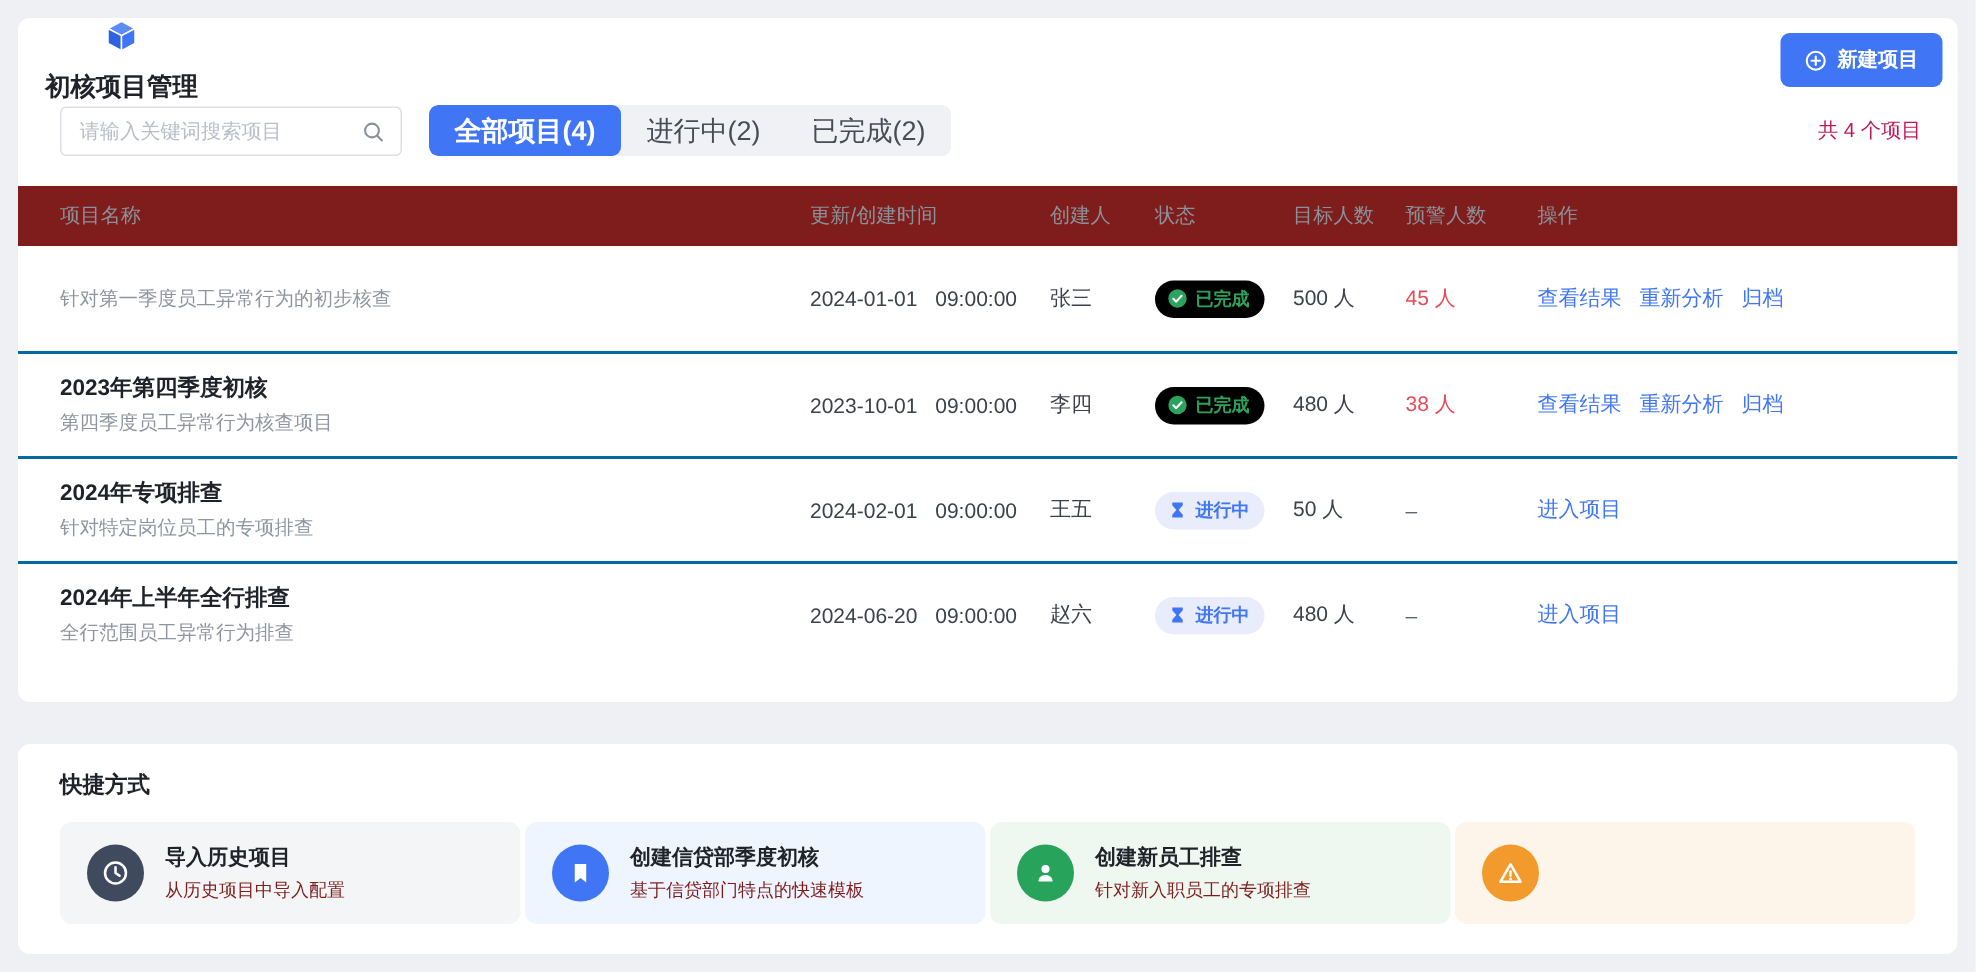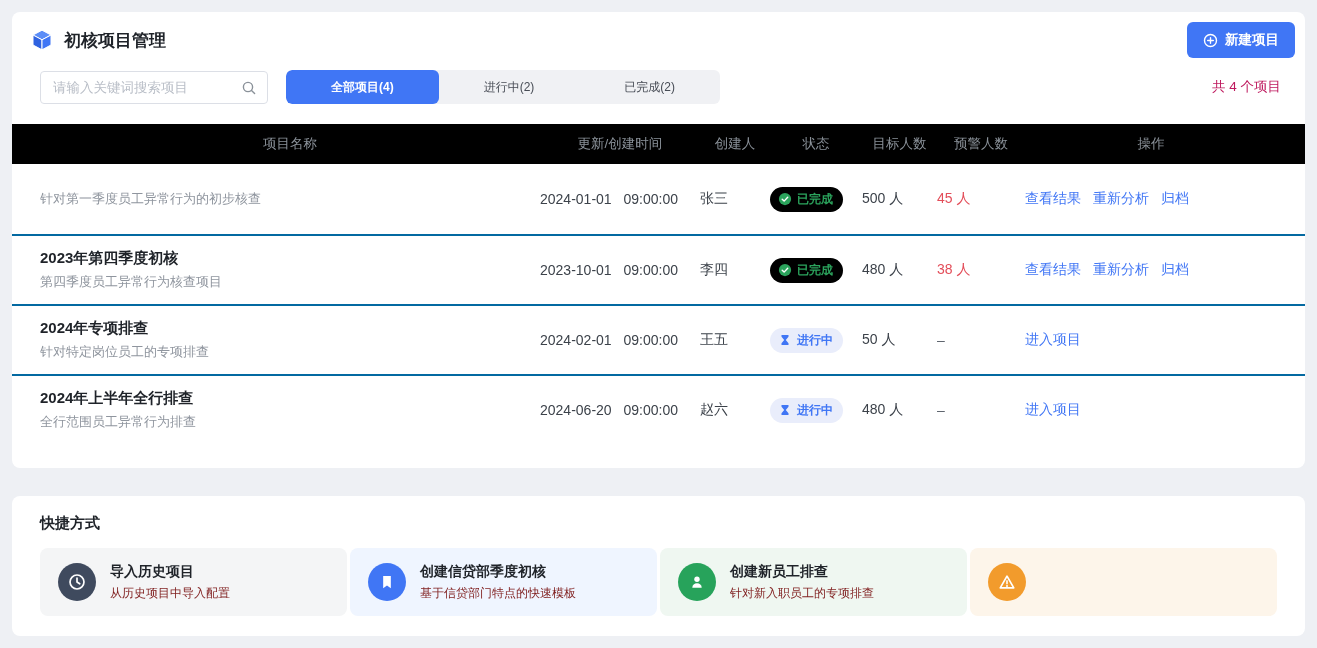--- a/index.html
+++ b/index.html
@@ -12,21 +12,21 @@
   }
   .page { padding:12px; height:100%; }
   .panel { background:#fff; border-radius:8px; }
 
   
   .main-panel { height:456px; overflow:hidden; }
   .header-row {
     height:56px; display:flex; align-items:center;
     justify-content:space-between; padding:0 10px 0 18px;
   }
-  .header-left { display:flex; align-items:center; gap:10px; }
+  .header-left { display:flex; align-items:center; gap:10px;flex-direction:column; }
   .cube-icon { width:24px; height:24px; display:block; }
   .page-title { font-size:17px; font-weight:bold; color:#1f2329; }
   .new-project-btn {
     display:flex; align-items:center; gap:7px;
     background:#4076F5; color:#fff; border:none; cursor:pointer;
     font-size:13.5px; font-weight:bold; font-family:inherit;
     padding:9px 16px; border-radius:6px;
   }
 
   .toolbar-row {
@@ -42,34 +42,34 @@
     font-family:inherit; font-size:13.5px; color:#3c424a; padding:0 34px 0 12px;
   }
   .search-box input::placeholder { color:#b9bec7; }
   .search-icon { position:absolute; right:10px; top:8px; width:16px; height:16px; }
   .tabs {
     display:flex; align-items:stretch; margin-left:18px;
     background:#f0f1f4; border-radius:6px; height:34px; overflow:hidden;
   }
   .tab {
     border:none; background:transparent; cursor:pointer; font-family:inherit;
-    font-size:12px; color:#474c55; padding:0 45px; display:flex; align-items:center;
+    font-size:18px; color:#474c55; padding:0 17px; display:flex; align-items:center;
   }
   .tab.active { background:#4076F5; color:#fff; font-weight:bold; border-radius:6px; }
   .total-count { margin-left:auto; font-size:13.5px; color:#be185d; }
 
   
   .table { margin-top:20px; }
   .grid {
     display:grid;
     grid-template-columns:500px 160px 70px 92px 75px 88px 1fr;
     align-items:center;
     padding:0 28px;
   }
-  .thead { height:40px; background:#000000;text-align:center; }
+  .thead { height:40px; background:#7f1d1d; }
   .thead span { font-size:13.5px; color:#8a9199; }
   .trow { height:70px; background:#fff; }
   .trow + .trow { border-top:2px solid #0369a1; }
   .cell { font-size:14px; color:#3c424a; }
   .cell-time { word-spacing:8px; }
   .row-name { font-size:15px; font-weight:bold; color:#1f2329; margin-bottom:5px; }
   .row-desc { font-size:13px; color:#8f959e; font-weight:normal; }
   .badge {
     display:inline-flex; align-items:center; gap:5px;
     font-size:12px; padding:4px 10px 4px 8px; border-radius:999px; font-weight:bold;

